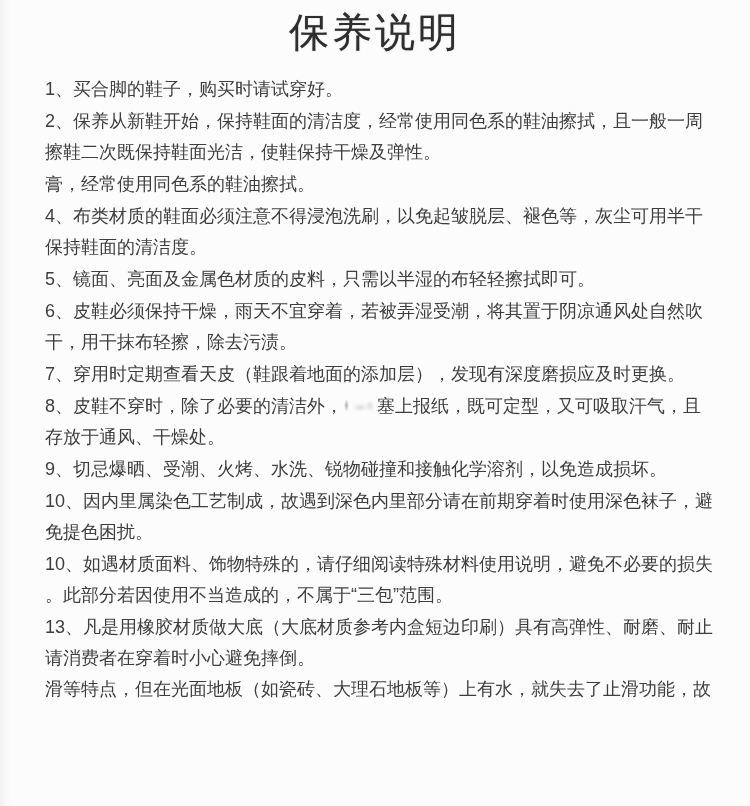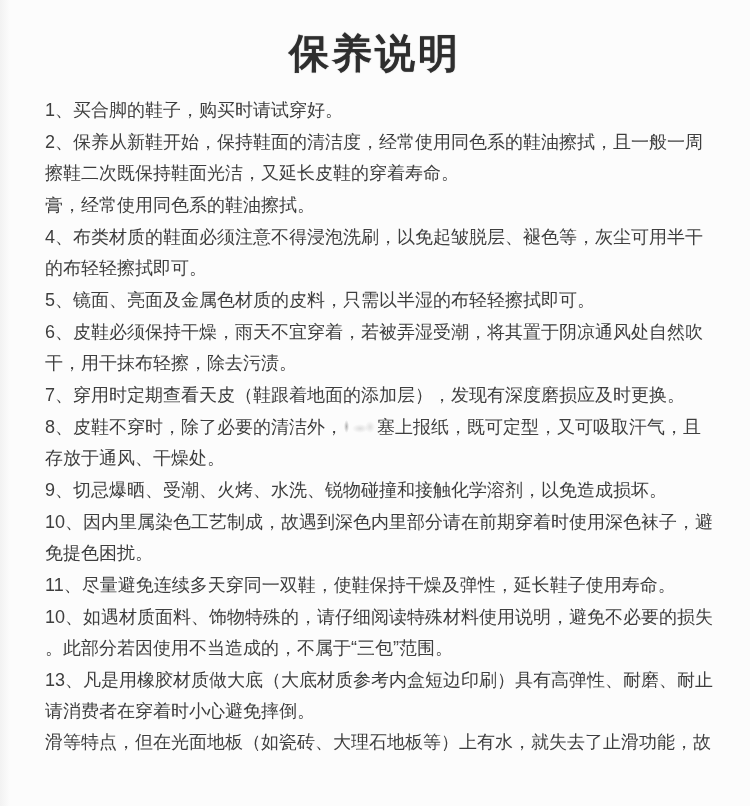--- a/index.html
+++ b/index.html
@@ -9,25 +9,25 @@
     font-family:"Liberation Sans","DejaVu Sans",sans-serif;
     overflow:hidden;
   }
   .page{
     width:750px;height:806px;
     box-sizing:border-box;
     background:linear-gradient(90deg, #f2f2f2 0px, #fcfcfc 10px);
   }
   .title{
     margin:0;
-    padding:29px 0 18px 0;
+    padding:8px 0 18px 0;
     text-align:center;
     font-size:40px;
     line-height:48px;
-    font-weight:700;
+    font-weight:400;
     letter-spacing:3px;
     color:#2e2e2e;
     text-shadow:0 0 1px rgba(46,46,46,.6);
   }
   .content{
     padding:0 48px 0 45px;
   }
   .item{
     margin:0 0 1px 0;
     font-size:18px;
@@ -57,30 +57,30 @@
   <h1 class="title">保养说明</h1>
 
   <div class="content">
 
     <p class="item">
       <span class="line">1、买合脚的鞋子，购买时请试穿好。</span>
     </p>
 
     <p class="item">
       <span class="line">2、保养从新鞋开始，保持鞋面的清洁度，经常使用同色系的鞋油擦拭，且一般一周</span>
-      <span class="line">擦鞋二次既保持鞋面光洁，又延长皮鞋的穿着寿命。</span>
+      <span class="line">擦鞋二次既保持鞋面光洁，使鞋保持干燥及弹性。</span>
     </p>
 
     <p class="item">
       <span class="line">膏，经常使用同色系的鞋油擦拭。</span>
     </p>
 
     <p class="item">
       <span class="line">4、布类材质的鞋面必须注意不得浸泡洗刷，以免起皱脱层、褪色等，灰尘可用半干</span>
-      <span class="line">的布轻轻擦拭即可。</span>
+      <span class="line">保持鞋面的清洁度。</span>
     </p>
 
     <p class="item">
       <span class="line">5、镜面、亮面及金属色材质的皮料，只需以半湿的布轻轻擦拭即可。</span>
     </p>
 
     <p class="item">
       <span class="line">6、皮鞋必须保持干燥，雨天不宜穿着，若被弄湿受潮，将其置于阴凉通风处自然吹</span>
       <span class="line">干，用干抹布轻擦，除去污渍。</span>
     </p>
@@ -96,23 +96,20 @@
 
     <p class="item">
       <span class="line">9、切忌爆晒、受潮、火烤、水洗、锐物碰撞和接触化学溶剂，以免造成损坏。</span>
     </p>
 
     <p class="item">
       <span class="line">10、因内里属染色工艺制成，故遇到深色内里部分请在前期穿着时使用深色袜子，避</span>
       <span class="line">免提色困扰。</span>
     </p>
 
-    <p class="item">
-      <span class="line">11、尽量避免连续多天穿同一双鞋，使鞋保持干燥及弹性，延长鞋子使用寿命。</span>
-    </p>
 
     <p class="item">
       <span class="line">10、如遇材质面料、饰物特殊的，请仔细阅读特殊材料使用说明，避免不必要的损失</span>
       <span class="line">。此部分若因使用不当造成的，不属于“三包”范围。</span>
     </p>
 
     <p class="item">
       <span class="line">13、凡是用橡胶材质做大底（大底材质参考内盒短边印刷）具有高弹性、耐磨、耐止</span>
       <span class="line">请消费者在穿着时小心避免摔倒。</span>
       <span class="line">滑等特点，但在光面地板（如瓷砖、大理石地板等）上有水，就失去了止滑功能，故</span>

